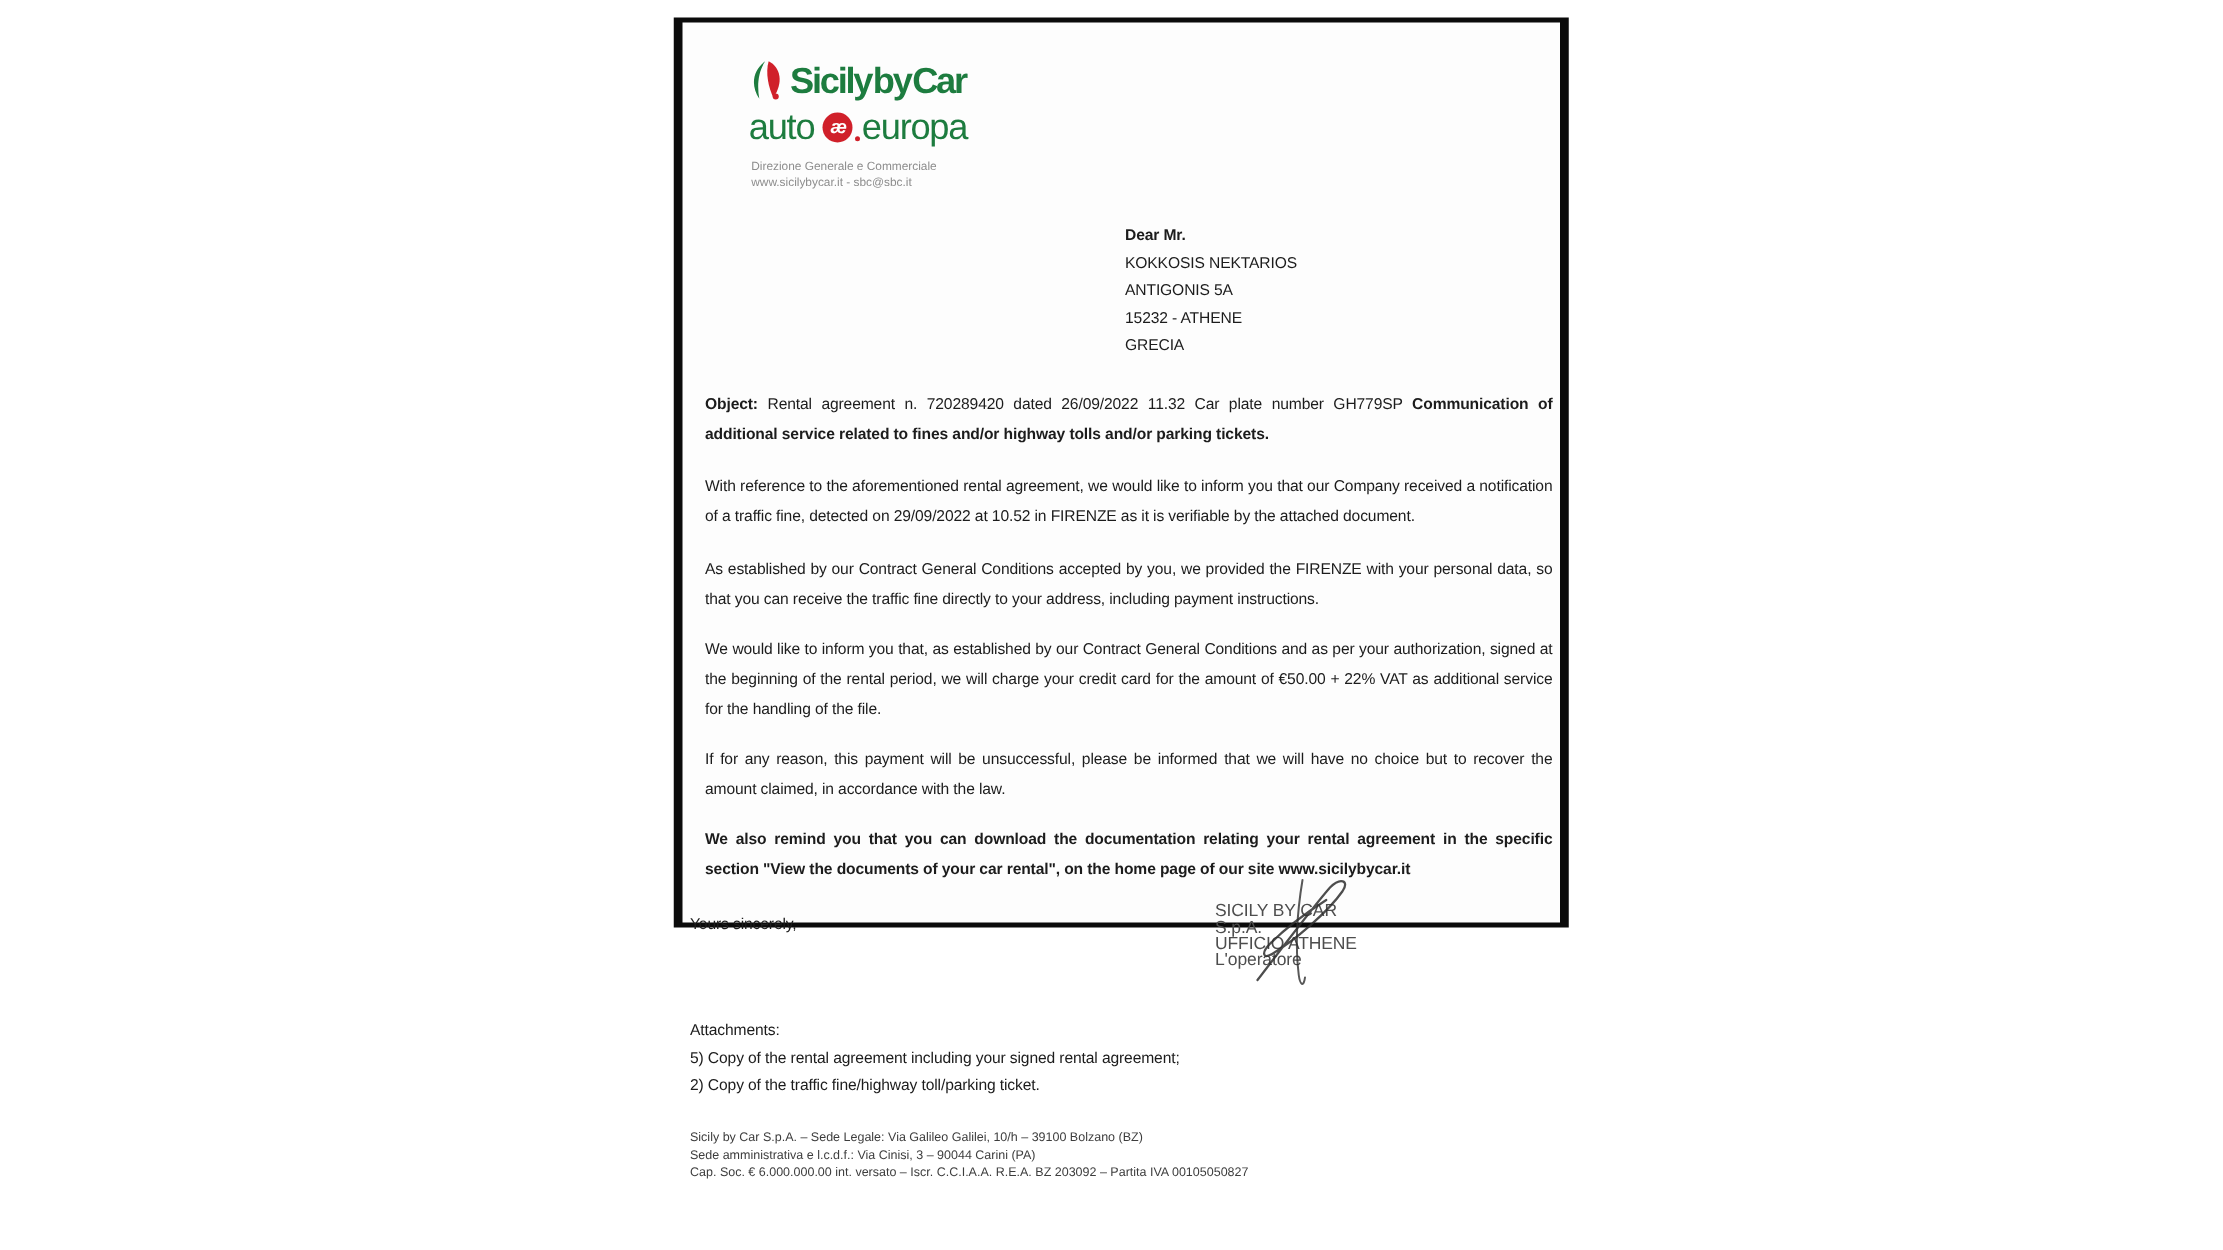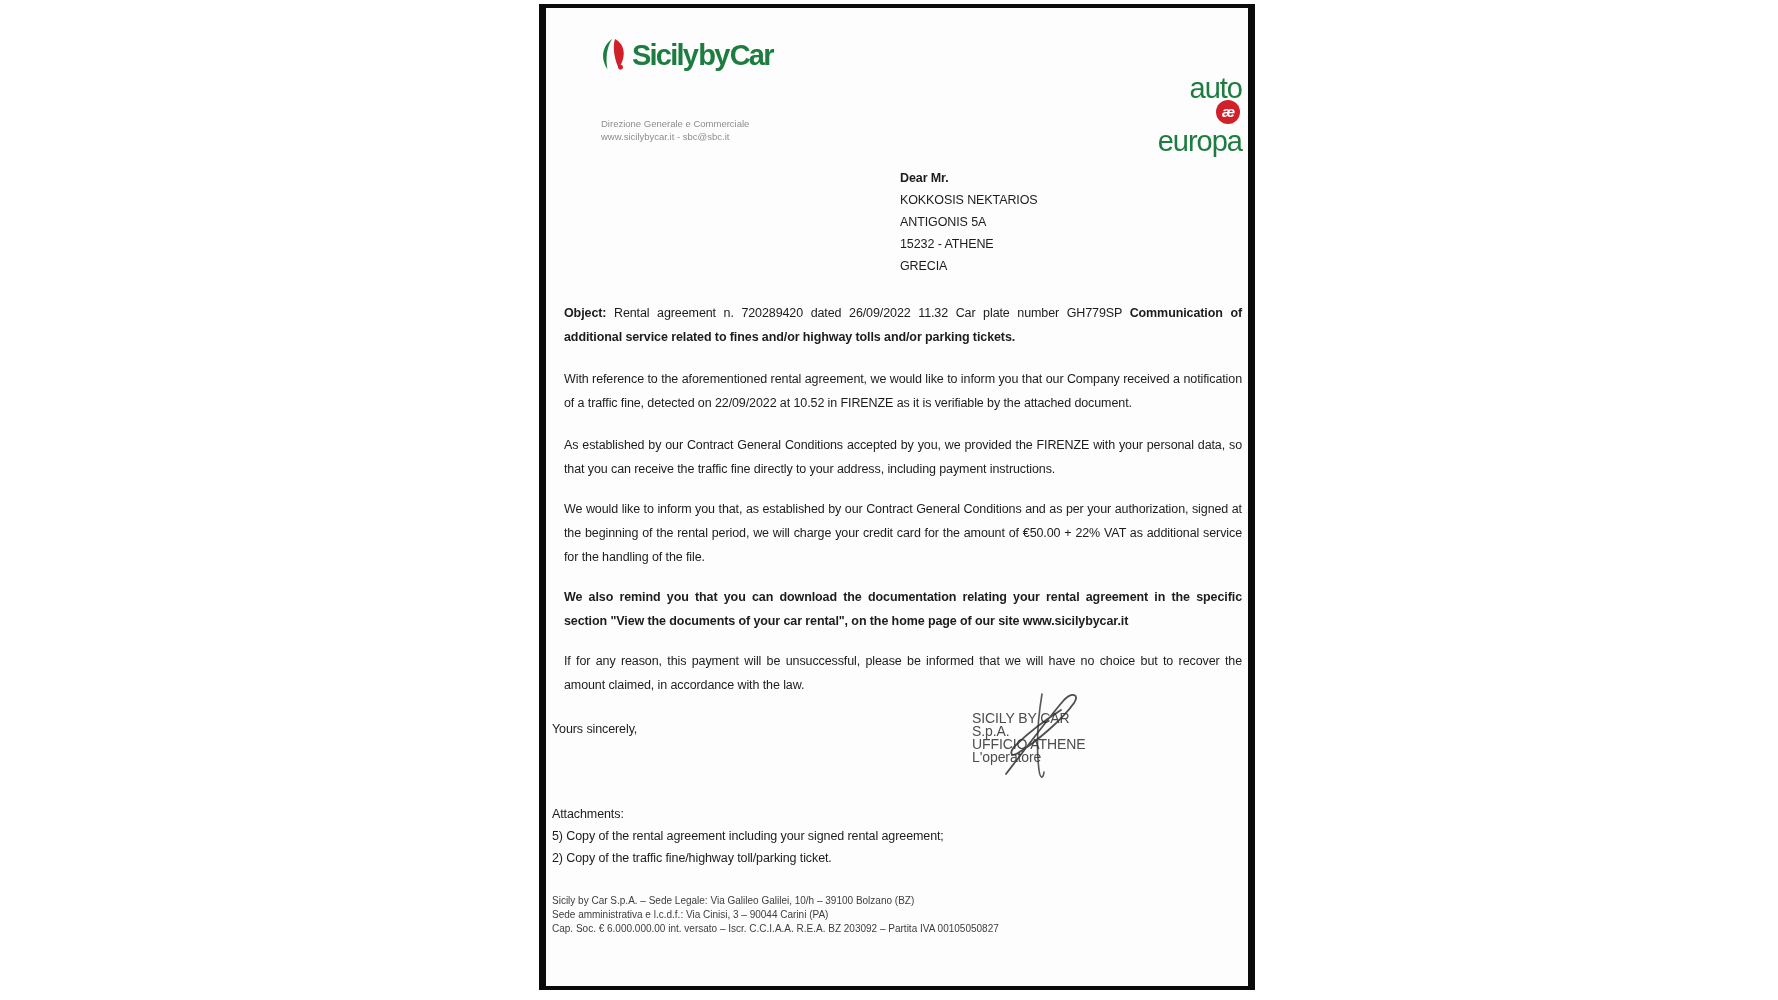--- a/index.html
+++ b/index.html
@@ -7,22 +7,22 @@
   body {
     width: 1778px; height: 1000px;
     background: #ffffff;
     font-family: "Liberation Sans", sans-serif;
     position: relative;
     overflow: hidden;
     color: #1c1c1c;
   }
   .doc {
     position: absolute;
-    left: 539px; top: 4px;
-    width: 716px; height: 986px;
+    left: 539px; top: 14px;
+    width: 716px; height: 728px;
     background: #fdfdfd;
     border: solid #0b0b0b;
     border-width: 4px 7px;
   }
   .inner {
     padding: 0 6px;
     font-size: 12.5px;
     line-height: 24px;
     letter-spacing: -0.1px;
   }
@@ -31,23 +31,23 @@
   .logo-block { margin: 30px 0 0 47px; }
   .logo-row1 { display: flex; align-items: flex-start; height: 38px; }
   .leaf { width: 30px; height: 34px; margin-right: 3px; flex: 0 0 auto; }
   .brand1 {
     font-size: 29px; font-weight: 800;
     color: var(--logo-green, #1d7c3f);
     letter-spacing: -1.8px; word-spacing: -5px;
     line-height: 34px;
   }
   .logo-row2 {
-    display: flex; align-items: flex-end; height: 32px;
+    display: flex; align-items: center; height: 32px;
     color: var(--logo-green, #1d7c3f);
-    font-size: 29px; font-weight: 500; letter-spacing: -1px; flex-direction: column;
+    font-size: 29px; font-weight: 500; letter-spacing: -1px;
   }
   .ae-badge {
     width: 24px; height: 24px; border-radius: 50%;
     background: var(--logo-red, #d0202a);
     color: #ffffff; font-size: 15px; font-weight: 700; font-style: italic;
     display: flex; align-items: center; justify-content: center;
     margin: 0 2px 0 7px;
   }
   .ae-dot {
     width: 4px; height: 4px; border-radius: 50%;
@@ -126,25 +126,25 @@
       <div>ANTIGONIS 5A</div>
       <div>15232 - ATHENE</div>
       <div>GRECIA</div>
     </div>
 
     <div class="para object-para">
       <span class="bold">Object:</span><span> Rental agreement n. 720289420 dated 26/09/2022 11.32 Car plate number GH779SP </span><span class="bold">Communication of additional service related to fines and/or highway tolls and/or parking tickets.</span>
     </div>
 
 
-    <div class="para p1">With reference to the aforementioned rental agreement, we would like to inform you that our Company received a notification of a traffic fine, detected on 22/09/2022 at 10.52 in FIRENZE as it is verifiable by the attached document.</div>
+    <div class="para p1">With reference to the aforementioned rental agreement, we would like to inform you that our Company received a notification of a traffic fine, detected on 29/09/2022 at 10.52 in FIRENZE as it is verifiable by the attached document.</div>
     <div class="para p2">As established by our Contract General Conditions accepted by you, we provided the FIRENZE with your personal data, so that you can receive the traffic fine directly to your address, including payment instructions.</div>
     <div class="para p3">We would like to inform you that, as established by our Contract General Conditions and as per your authorization, signed at the beginning of the rental period, we will charge your credit card for the amount of €50.00 + 22% VAT as additional service for the handling of the file.</div>
+    <div class="para p4">If for any reason, this payment will be unsuccessful, please be informed that we will have no choice but to recover the amount claimed, in accordance with the law.</div>
     <div class="para p-bold">We also remind you that you can download the documentation relating your rental agreement in the specific section "View the documents of your car rental", on the home page of our site www.sicilybycar.it</div>
-    <div class="para p4">If for any reason, this payment will be unsuccessful, please be informed that we will have no choice but to recover the amount claimed, in accordance with the law.</div>
 
     <div class="closing-row">
       <div class="closing-text">Yours sincerely,</div>
       <div class="signature">
         <div>SICILY BY CAR S.p.A.</div>
         <div>UFFICIO ATHENE</div>
         <div>L'operatore</div>
         <svg class="scribble" width="110" height="92" viewBox="0 0 110 92">
           <path d="M22,84 C42,58 66,26 80,10 C88,2 96,4 90,13 C78,30 52,52 34,63 C26,68 25,62 32,55 C46,41 66,27 77,20" fill="none" stroke="#2e2e2e" stroke-width="1.8" stroke-linecap="round" opacity="0.85"></path>
           <path d="M58,4 C54,28 52,56 55,80 C56,88 59,90 60,82" fill="none" stroke="#2e2e2e" stroke-width="1.6" stroke-linecap="round" opacity="0.8"></path>

